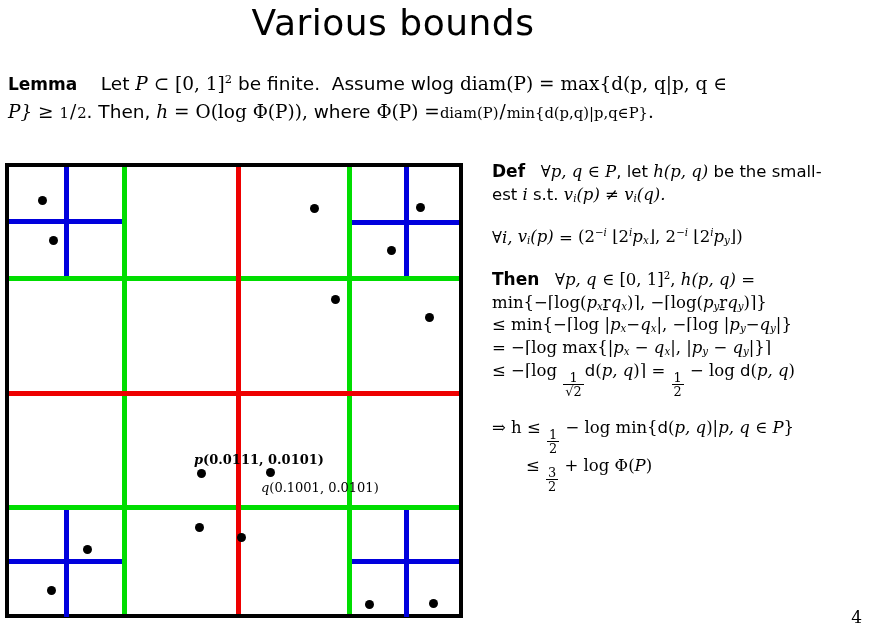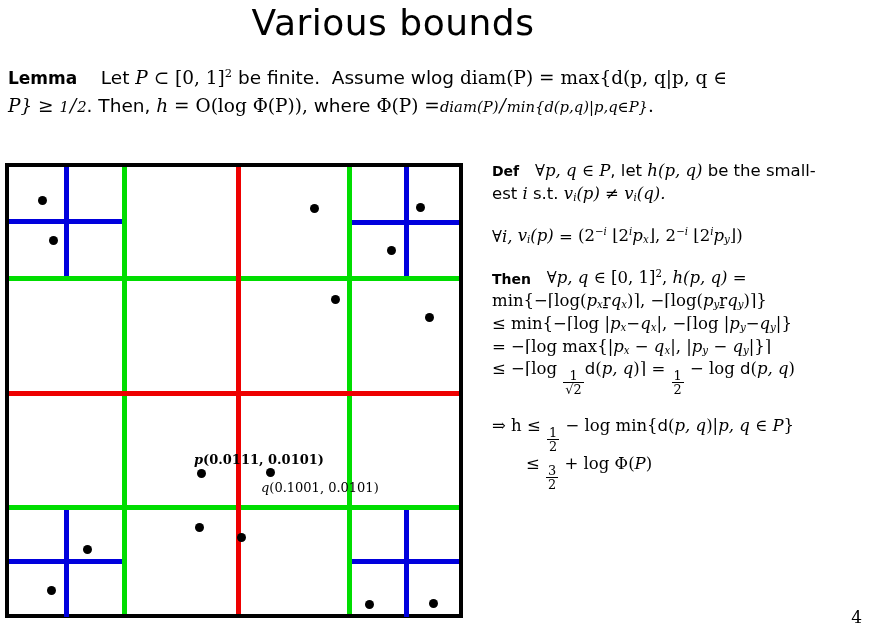--- a/index.html
+++ b/index.html
@@ -20,21 +20,21 @@
     text-align: center;
     font-size: 36px;
     font-weight: 400;
     letter-spacing: 0.5px;
     font-family: "DejaVu Sans", sans-serif;
   }
 
   
   #lemma-block {
     position: absolute;
-    top: 64px; left: 8px; width: 862px;
+    top: 70px; left: 8px; width: 862px;
     font-family: "DejaVu Serif", serif;
     font-size: 18.5px;
     line-height: 1.5;
   }
   #lemma-block .kw { font-family:"DejaVu Sans", sans-serif; font-weight:700; font-size:17px; }
   .mi { font-family:"DejaVu Serif", serif; font-style: italic; }
   .mr { font-family:"DejaVu Serif", serif; font-style: normal; }
   .sans { font-family:"DejaVu Sans", sans-serif; font-style: normal; }
   .sup { font-size: 0.62em; vertical-align: super; }
   .sub { font-size: 0.62em; vertical-align: -0.22em; }
@@ -46,21 +46,21 @@
     vertical-align: -0.45em;
     text-align: center;
     line-height: 1.02;
     font-size: 0.78em;
     margin: 0 1px;
   }
   .frac .num { border-bottom: 1px solid #000; padding: 0 2px; }
   .frac .den { padding: 0 2px; }
 
   
-  .slant { white-space: nowrap; font-style: italic; }
+  .slant { white-space: nowrap; }
   .slant .nu { font-size: 0.80em; }
   .slant .de { font-size: 0.80em; }
   .slash { font-size: 1.0em; padding: 0 1px; }
 
   
   #quadtree-figure {
     position: absolute;
     left: 5px; top: 163px;
     width: 458px; height: 455px;
     background: #ffffff;
@@ -84,21 +84,21 @@
     z-index: 6;
   }
 
   
   #right-column {
     position: absolute;
     left: 492px; top: 160px; width: 384px;
   }
   .rc-block { font-family: "DejaVu Serif", serif; font-size: 16.5px; line-height: 1.38; }
   .rc-block.spaced { margin-top: 19px; }
-  .rc-block .kw { font-family:"DejaVu Sans", sans-serif; font-weight:700; font-size:14px; }
+  .rc-block .kw { font-family:"DejaVu Sans", sans-serif; font-weight:700; font-size:17px; }
   .rc-sans { font-family:"DejaVu Sans", sans-serif; }
   .indent-1 { padding-left: 34px; }
 
   #page-number {
     position: absolute;
     right: 16px; bottom: 6px;
     font-family: "DejaVu Serif", serif;
     font-size: 17px;
   }
   .nowrap { white-space: nowrap; }

